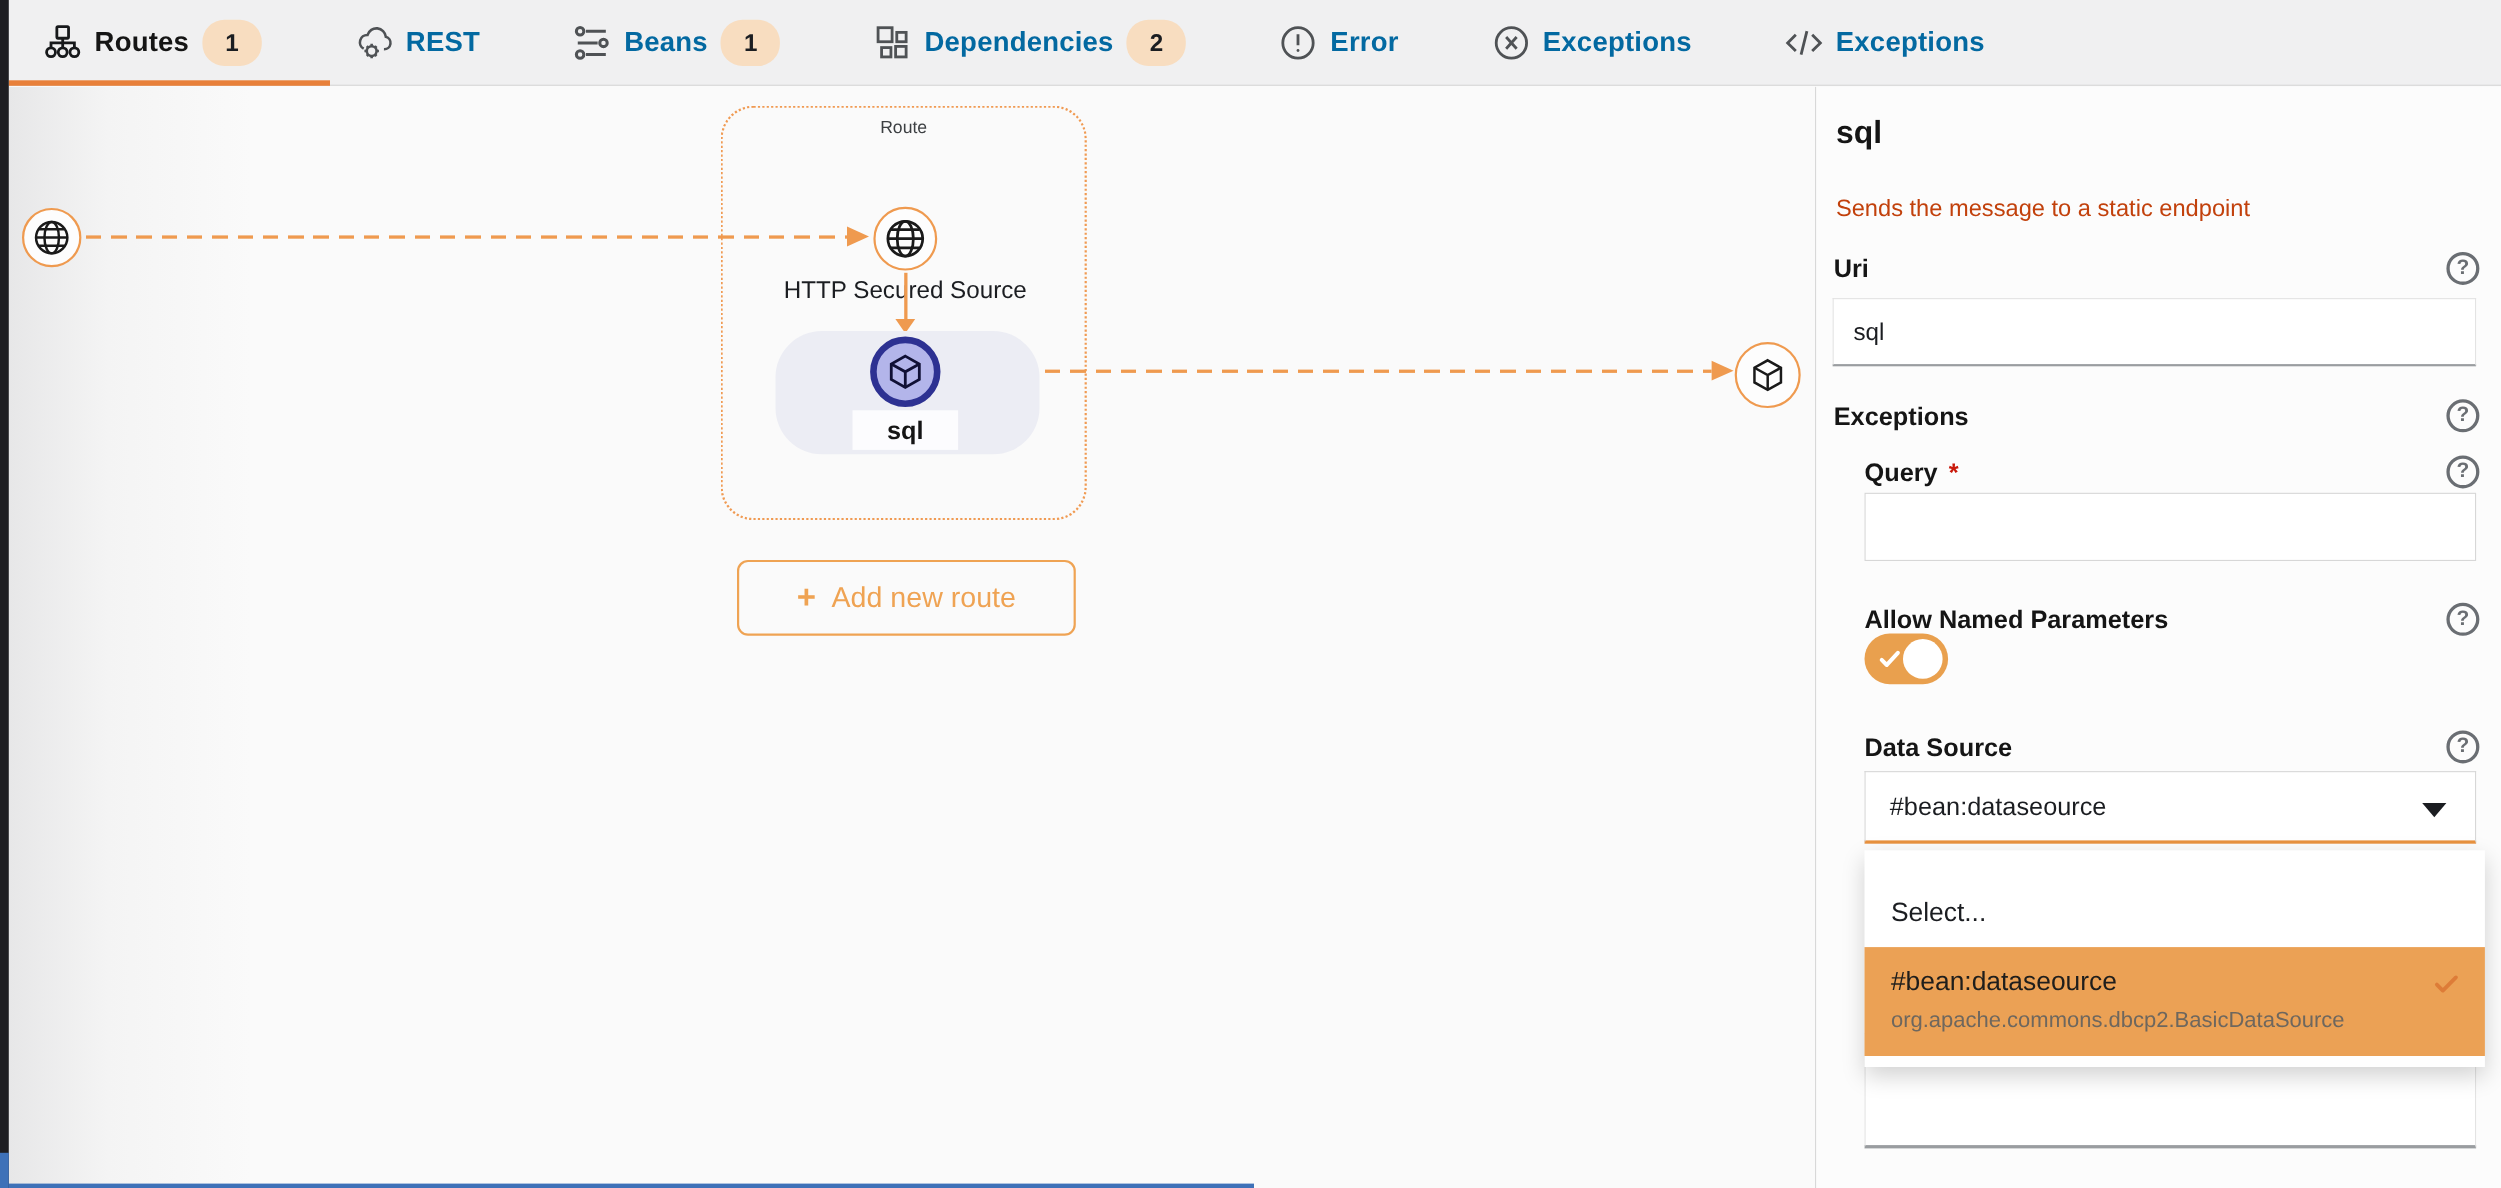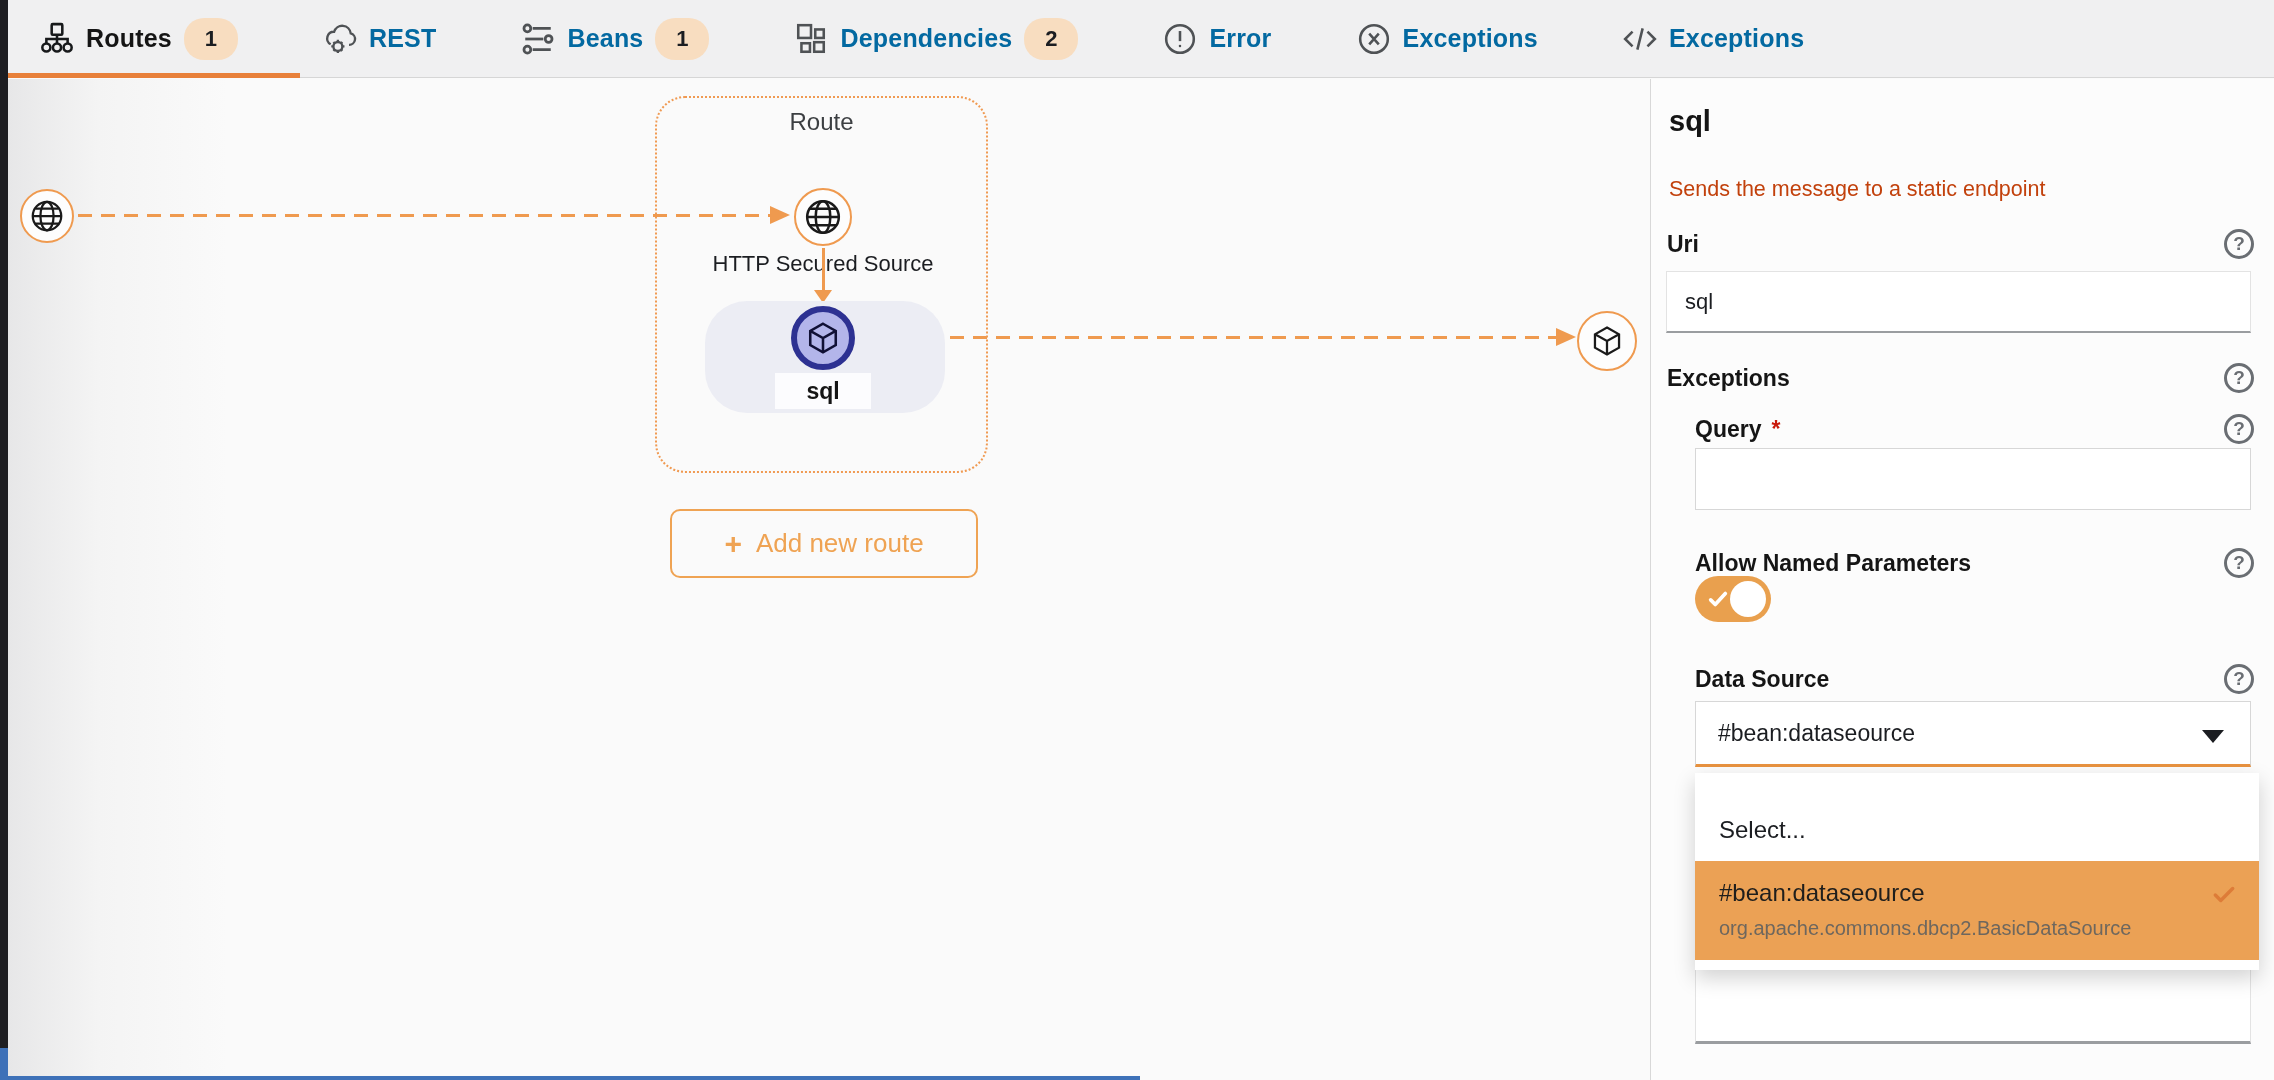--- a/index.html
+++ b/index.html
@@ -25,21 +25,21 @@
            padding:0 16px; border-radius:20px; background:#f8ddc0; color:#1b1d21; font-size:22px; font-weight:600; }
   .tab-underline { position:absolute; left:8px; top:73px; width:292px; height:5px; background:#e8803a; z-index:5; }
 
   
   .canvas { position:absolute; left:8px; top:79px; width:1642px; height:1001px;
             background:linear-gradient(90deg,#e7e7e8 0px,#f4f4f4 90px,#fafafa 220px); }
 
   .route-group { position:absolute; left:647px; top:17px; width:333px; height:377px;
                  border:2.5px dotted #f09a52; border-radius:30px; }
   .route-group-label { position:absolute; left:0; top:10px; width:100%; text-align:center;
-                       font-size:24px; color:#3c3f42; }
+                       font-size:16px; color:#3c3f42; }
 
   .node-circle { position:absolute; border-radius:50%; background:#fdfdfd; border:2.5px solid #ef9a4f;
                  display:flex; align-items:center; justify-content:center; }
   .edge-globe { left:12px; top:110px; width:54px; height:54px; }
   .route-globe { left:786px; top:109px; width:58px; height:58px; }
   .edge-cube { left:1569px; top:232px; width:60px; height:60px; }
 
   .node-label-source { position:absolute; left:665px; top:172px; width:300px; text-align:center;
                        font-size:22px; color:#1b1d21; }
 

